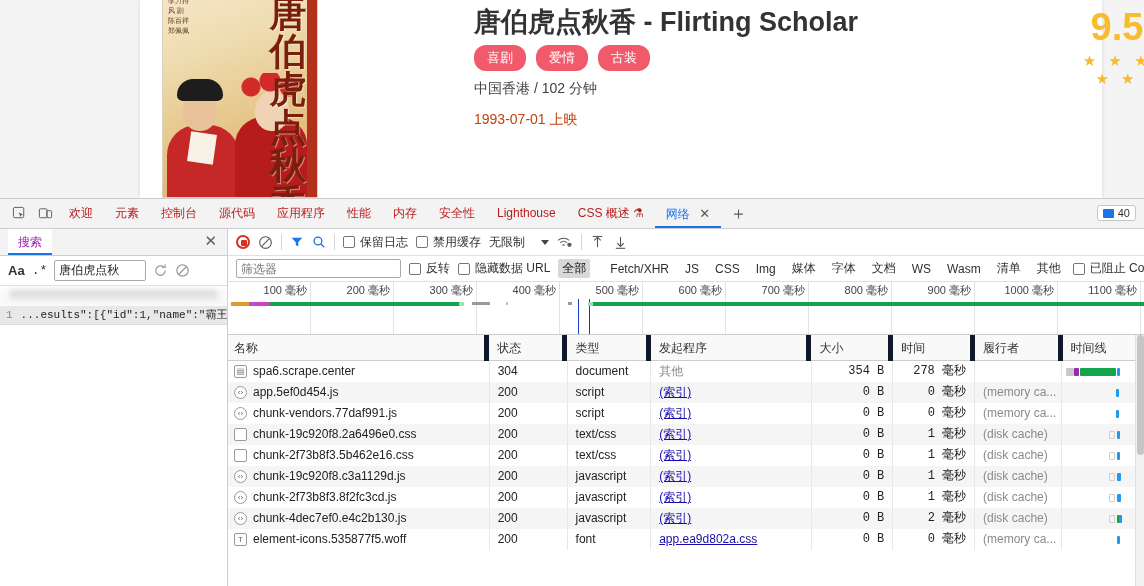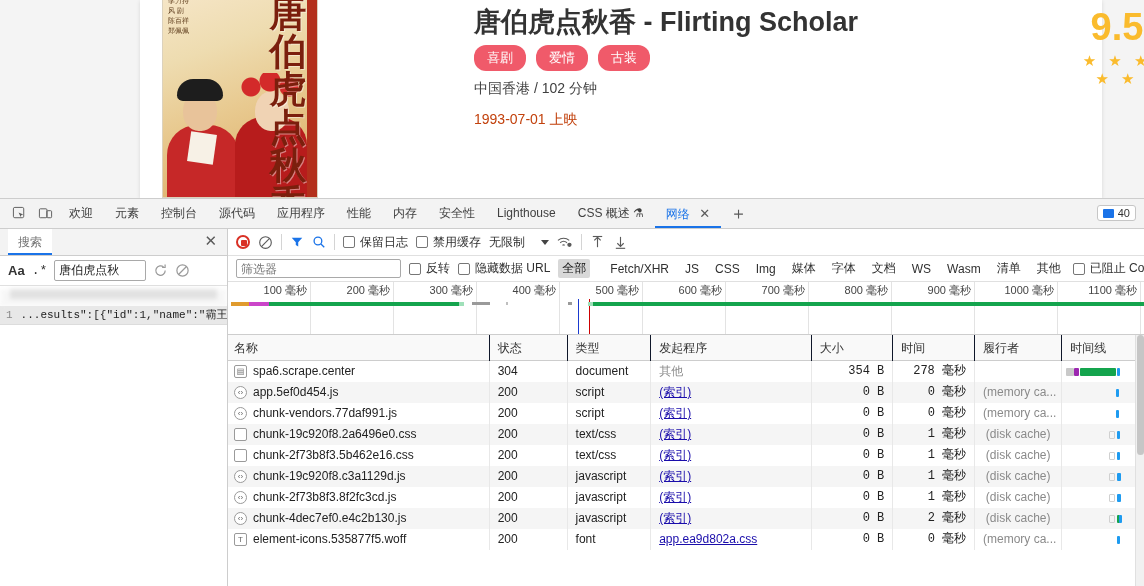--- a/index.html
+++ b/index.html
@@ -110,21 +110,21 @@
     border-bottom: 1px solid #cdcdcd;
     display: flex; align-items: center; padding-left: 6px;
   }
   .dock-icon {
     width: 26px; height: 26px; display: flex; align-items: center; justify-content: center;
     color: #5a5a5a;
   }
   .dock-icon svg { display: block; }
   .tab {
     padding: 0 11px; height: 29px; line-height: 29px;
-    color: #404040; font-size: 12px; white-space: nowrap; cursor: default;
+    color: #b91c1c; font-size: 12px; white-space: nowrap; cursor: default;
   }
   .tab.active {
     color: #1a73e8; border-bottom: 2px solid #1a73e8; font-weight: normal;
   }
   .tab-close {
     display: inline-block; margin-left: 6px; color: #5a5a5a; font-size: 13px;
   }
   .tab-plus { padding: 0 9px; color: #5a5a5a; font-size: 17px; line-height: 28px; }
   .msgcount {
     position: absolute; right: 8px; top: 6px;
@@ -142,21 +142,21 @@
   .search-pane {
     position: absolute; left: 0; top: 0; width: 228px; height: 357px;
     background: #fff; border-right: 1px solid #cdcdcd;
   }
   .sp-tabrow {
     height: 27px; background: #f3f3f3; border-bottom: 1px solid #cdcdcd;
     display: flex; align-items: center; position: relative;
   }
   .sp-tab {
     margin-left: 8px; padding: 0 10px; height: 26px; line-height: 26px;
-    background: #fff; color: #737373; border-bottom: 2px solid #1a73e8; font-size: 12px;
+    background: #fff; color: #a21caf; border-bottom: 2px solid #1a73e8; font-size: 12px;
   }
   .sp-close { position: absolute; right: 10px; top: 4px; color: #5a5a5a; font-size: 15px; line-height: 16px; }
   .sp-toolbar {
     height: 30px; display: flex; align-items: center; gap: 7px; padding: 0 8px;
     border-bottom: 1px solid #e0e0e0; background: #fff;
   }
   .sp-aa { font-weight: bold; font-size: 13px; color: #333; }
   .sp-regex { font-size: 13px; color: #333; font-family: "Liberation Mono", monospace; }
   .sp-input {
     width: 92px; height: 21px; border: 1px solid #a9a9a9; border-radius: 2px;
@@ -225,31 +225,31 @@
 
   
   .net-table { position: relative; height: 100%; }
   .th-row {
     display: flex; height: 26px; align-items: center;
     background: #f9f9f9; border-bottom: 1px solid #cdcdcd;
     font-size: 12px; color: #333;
   }
   .th {
     height: 26px; line-height: 26px; padding: 0 8px;
-    border-right: 1px solid #0f172a; white-space: nowrap; overflow: hidden;
+    border-right: 5px solid #0f172a; white-space: nowrap; overflow: hidden;
   }
   .tr { display: flex; height: 21px; align-items: center; font-size: 12px; color: #222; }
   .tr.odd { background: #f5f5f5; }
   .tr.even { background: #ffffff; }
   .td {
     height: 21px; line-height: 21px; padding: 0 8px;
     border-right: 1px solid #e8e8e8; white-space: nowrap; overflow: hidden;
   }
   .td.num { text-align: right; font-family: Liberation Mono, monospace; }
-  .td.muted { color: #8a8a8a; text-align: center; }
+  .td.muted { color: #8a8a8a; }
   .td a { color: #1a0dab; text-decoration: underline; }
   .c-name { width: 278px; display: flex; align-items: center; gap: 6px; padding-left: 6px; }
   .c-status { width: 82px; }
   .c-type { width: 88px; }
   .c-init { width: 170px; }
   .c-size { width: 86px; }
   .c-time { width: 86px; }
   .c-ful { width: 92px; }
   .c-wf { width: 86px; position: relative; border-right: none; }
   .rtype-icon {

